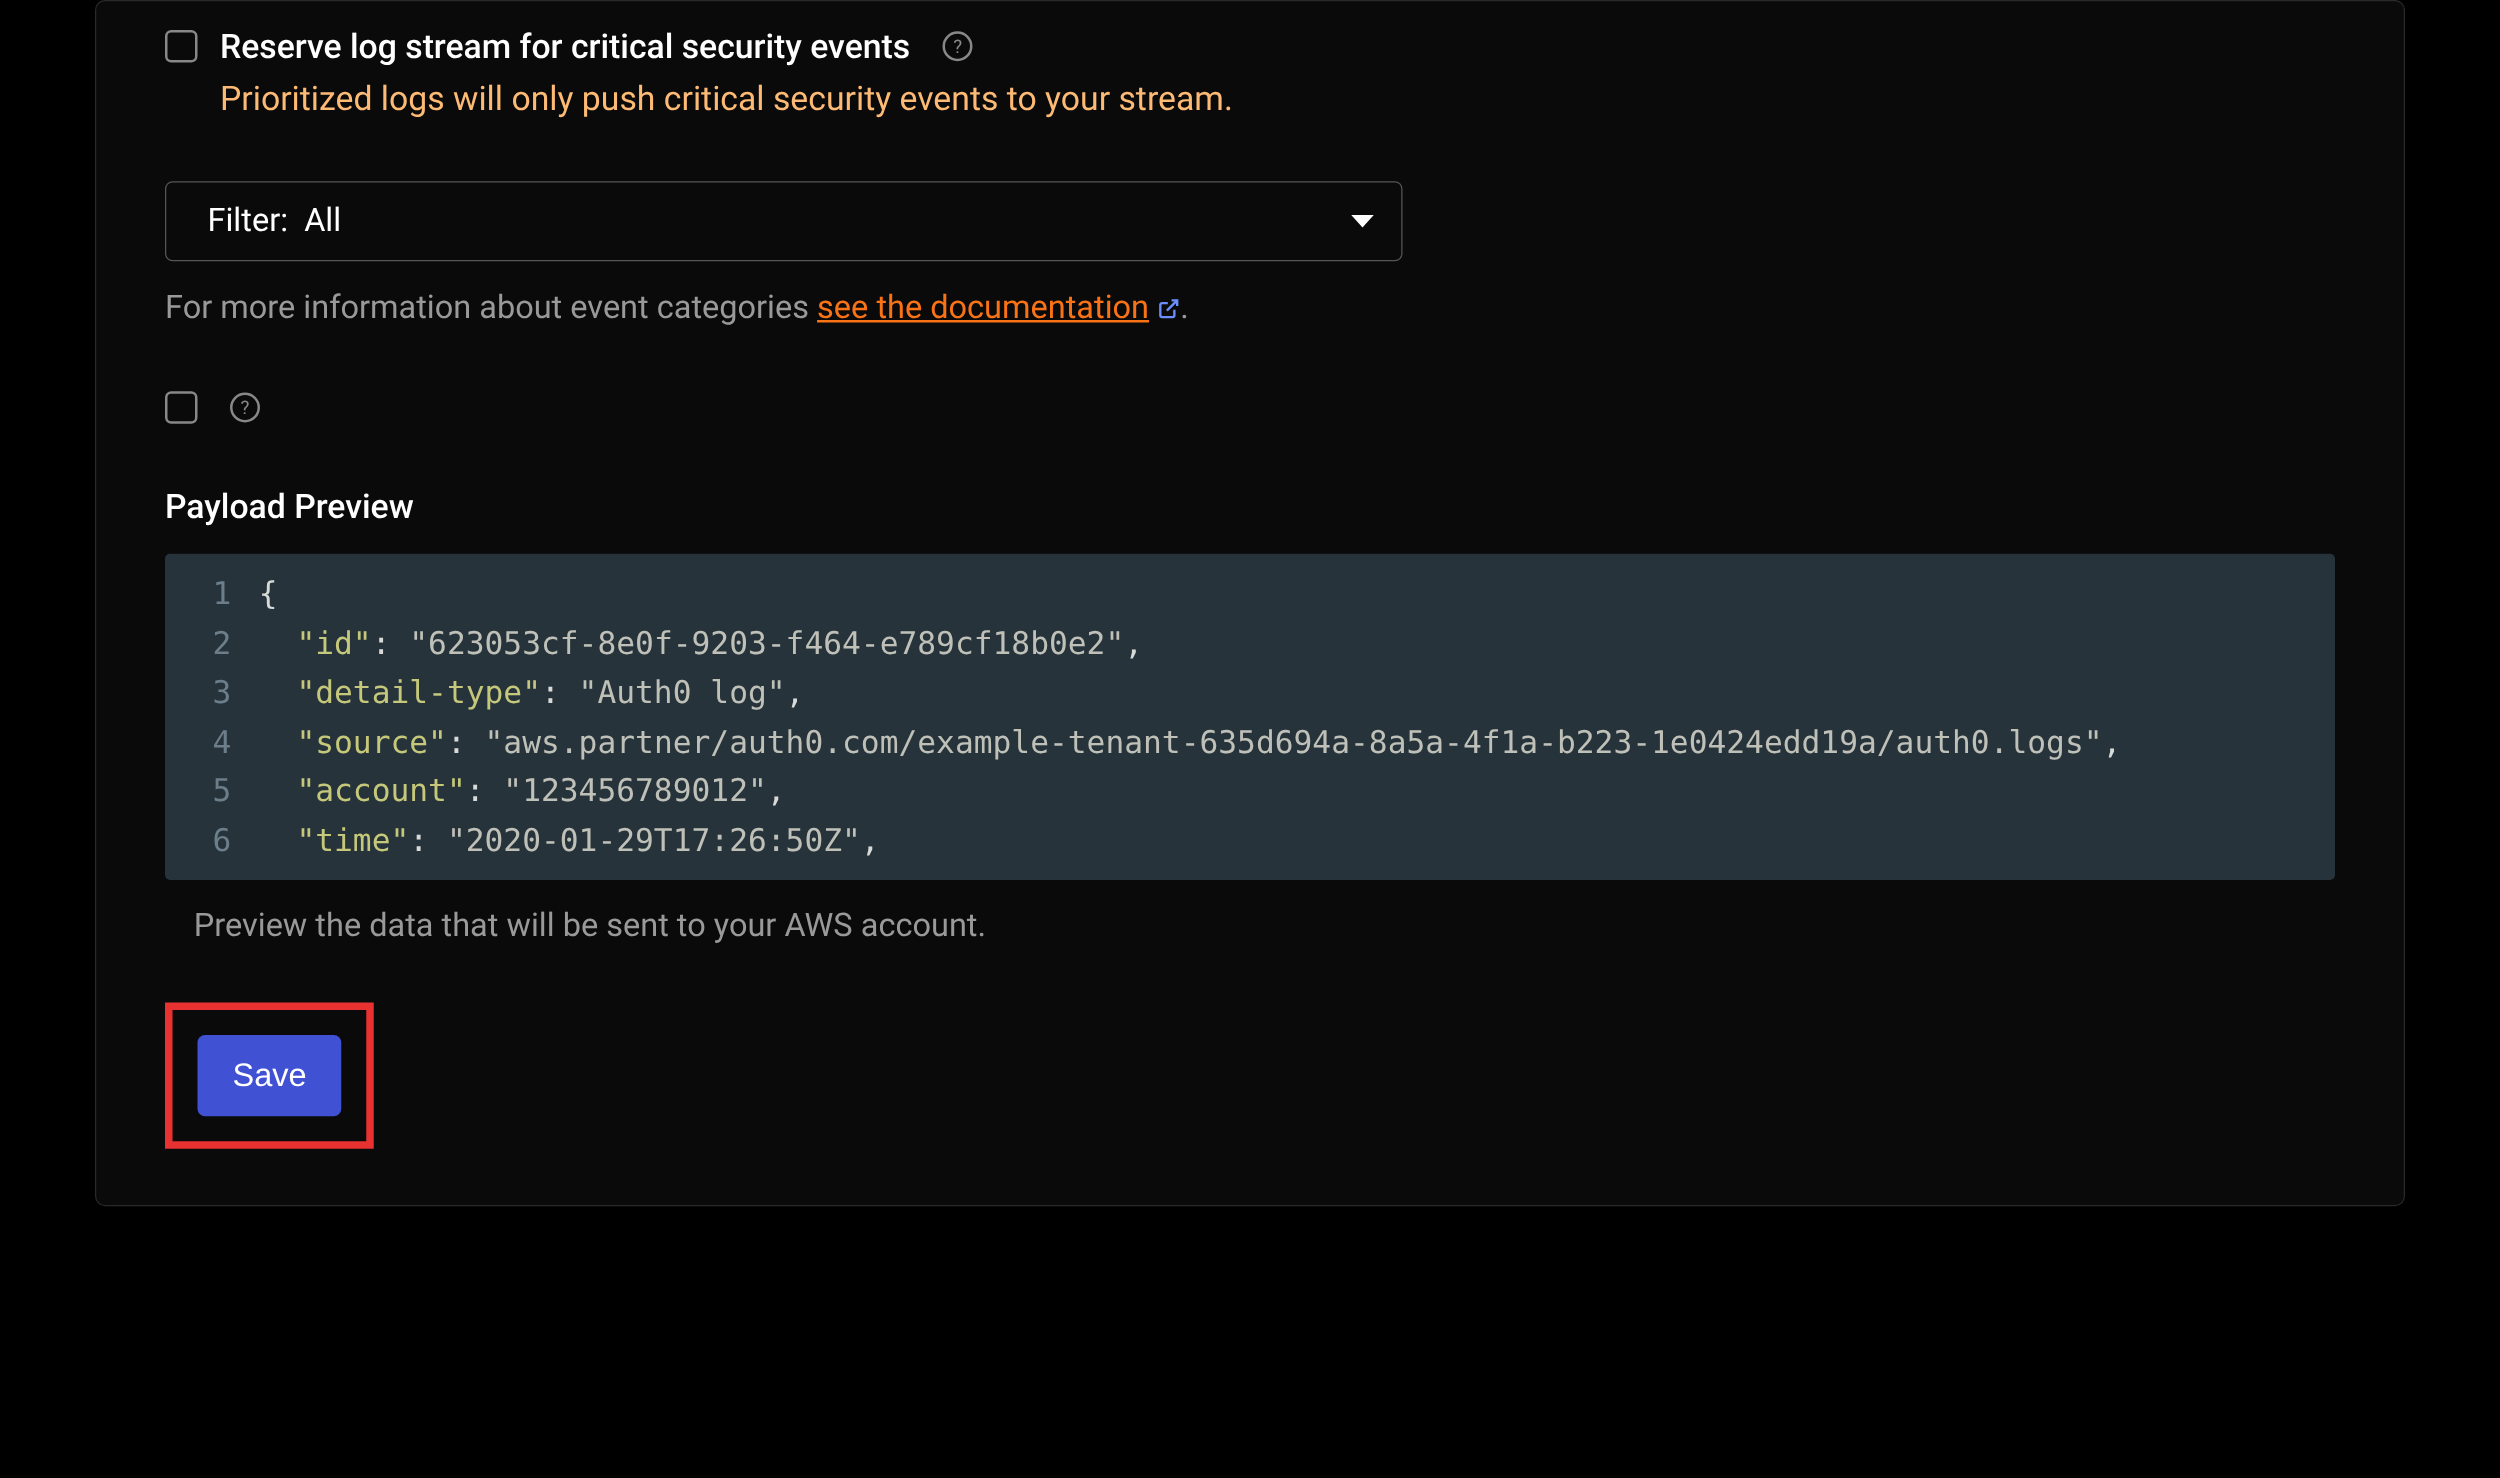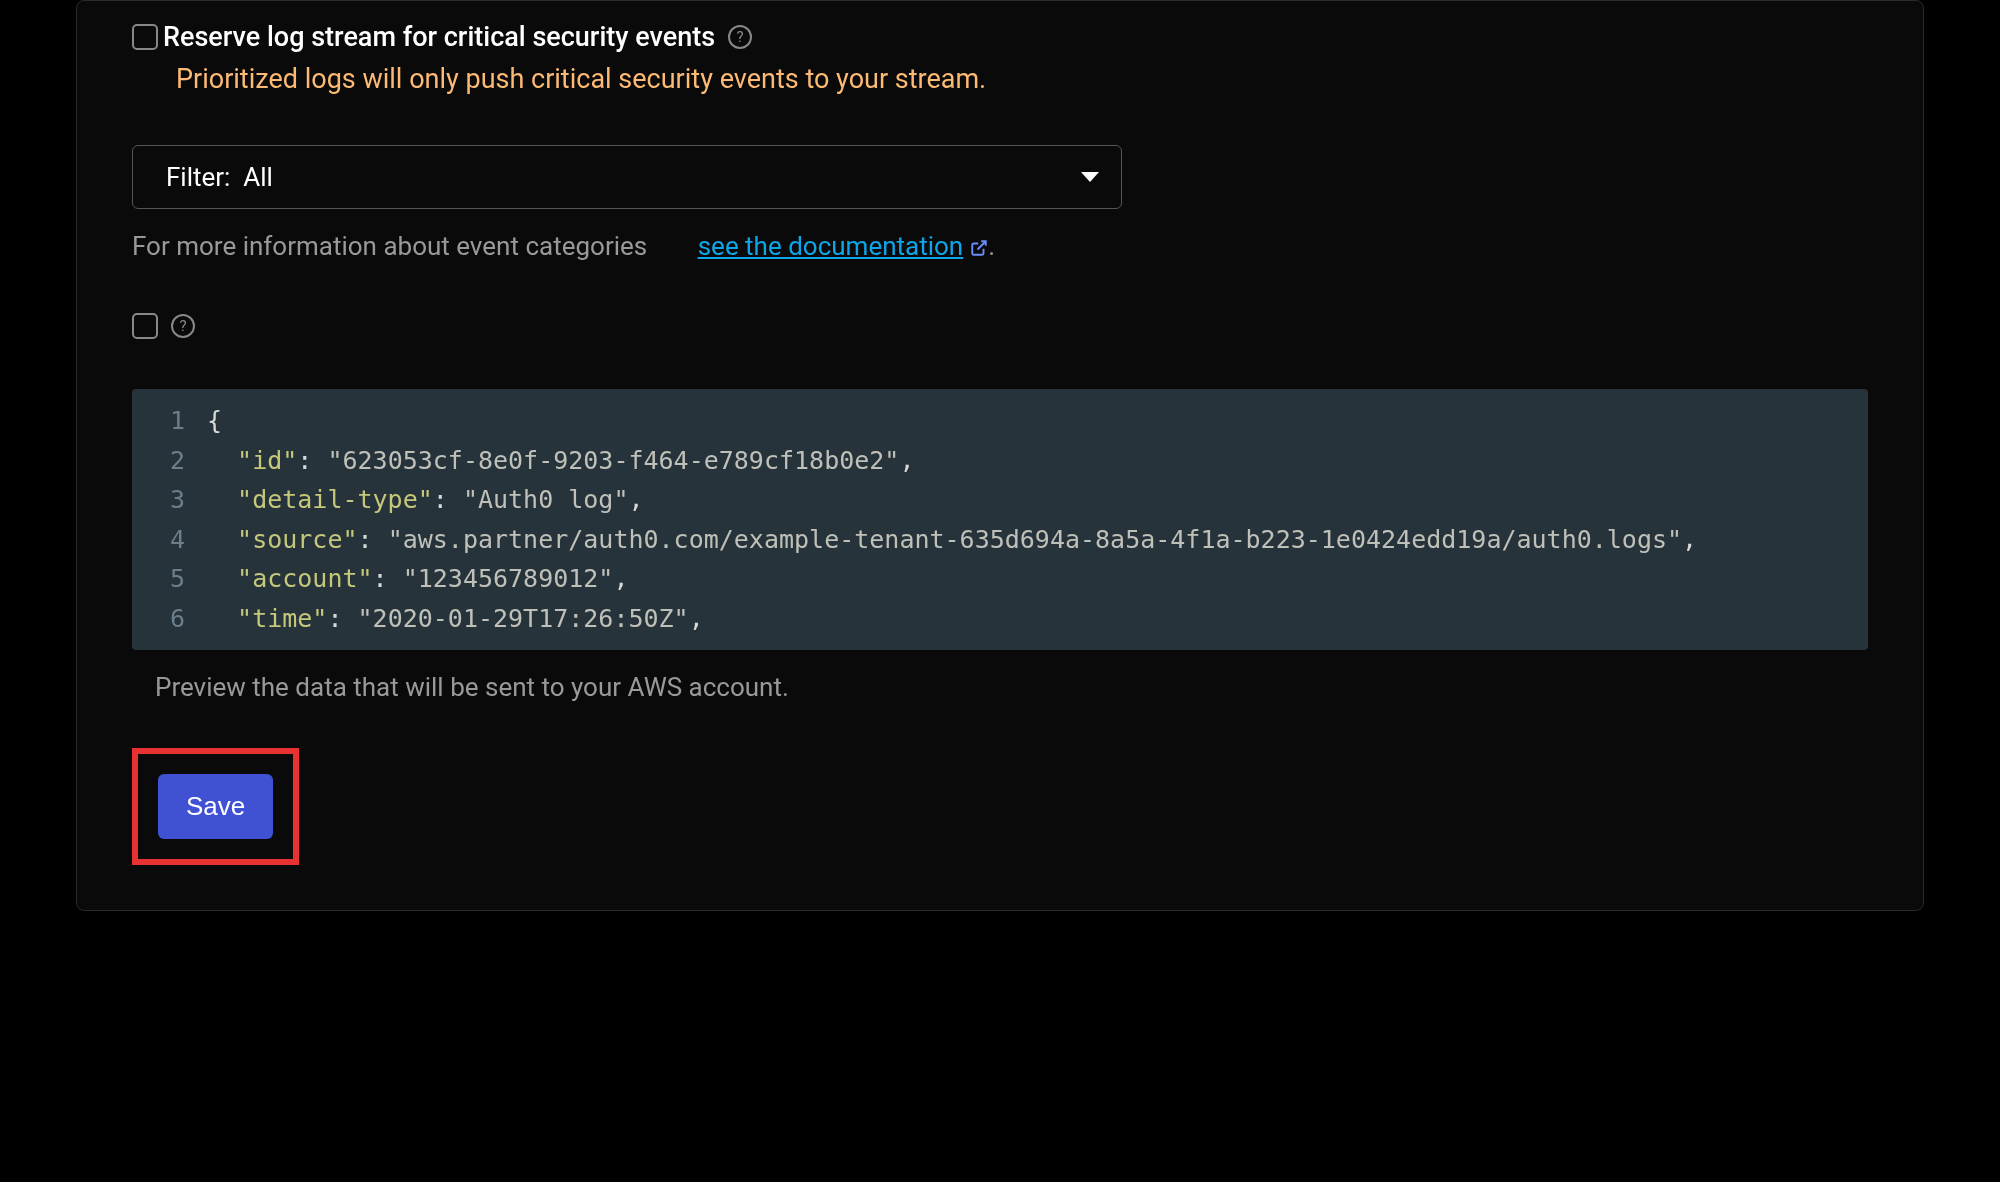--- a/index.html
+++ b/index.html
@@ -22,21 +22,21 @@
       border-radius: 8px;
       padding: 20px 55px 45px 55px;
       background: #0a0a0a;
     }
     .section {
       margin-bottom: 50px;
     }
     .checkbox-row {
       display: flex;
       align-items: center;
-      gap: 5px;
+      gap: 18px;
       margin-bottom: 10px;
     }
     .checkbox {
       width: 26px;
       height: 26px;
       border: 2px solid #888;
       border-radius: 5px;
       background: transparent;
       flex-shrink: 0;
       cursor: pointer;
@@ -93,24 +93,23 @@
       border-left: 9px solid transparent;
       border-right: 9px solid transparent;
       border-top: 10px solid #fff;
     }
     .helper-text {
       font-size: 26px;
       color: #999;
       margin-top: 22px;
     }
     .link {
-      color: #0ea5e9;
+      color: #f97316;
       text-decoration: underline;
       cursor: pointer;
-      margin-left: 44px;
     }
     .external-icon {
       display: inline-block;
       margin-left: 7px;
       vertical-align: -2px;
     }
     .external-icon svg {
       width: 18px;
       height: 18px;
     }
@@ -195,20 +194,21 @@
   </div>
 
   <div class="section">
     <div class="checkbox-row">
       <div class="checkbox"></div>
       <span class="help-icon">?</span>
     </div>
   </div>
 
   <div>
+    <div class="field-label">Payload Preview</div>
     <div class="code-block" id="code-block">
         <div class="code-line"><span class="line-num">1</span><span class="code-content"><span class="tok-punc">{</span></span></div>
         <div class="code-line"><span class="line-num">2</span><span class="code-content"><span>  </span><span class="tok-key">"id"</span><span class="tok-punc">: </span><span class="tok-str">"623053cf-8e0f-9203-f464-e789cf18b0e2"</span><span class="tok-punc">,</span></span></div>
         <div class="code-line"><span class="line-num">3</span><span class="code-content"><span>  </span><span class="tok-key">"detail-type"</span><span class="tok-punc">: </span><span class="tok-str">"Auth0 log"</span><span class="tok-punc">,</span></span></div>
         <div class="code-line"><span class="line-num">4</span><span class="code-content"><span>  </span><span class="tok-key">"source"</span><span class="tok-punc">: </span><span class="tok-str">"aws.partner/auth0.com/example-tenant-635d694a-8a5a-4f1a-b223-1e0424edd19a/auth0.logs"</span><span class="tok-punc">,</span></span></div>
         <div class="code-line"><span class="line-num">5</span><span class="code-content"><span>  </span><span class="tok-key">"account"</span><span class="tok-punc">: </span><span class="tok-str">"123456789012"</span><span class="tok-punc">,</span></span></div>
         <div class="code-line"><span class="line-num">6</span><span class="code-content"><span>  </span><span class="tok-key">"time"</span><span class="tok-punc">: </span><span class="tok-str">"2020-01-29T17:26:50Z"</span><span class="tok-punc">,</span></span></div>
       </div>
     <div class="code-helper">Preview the data that will be sent to your AWS account.</div>
   </div>

